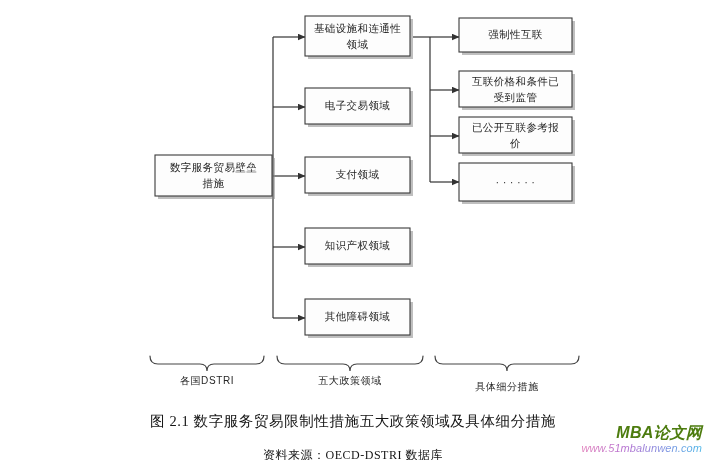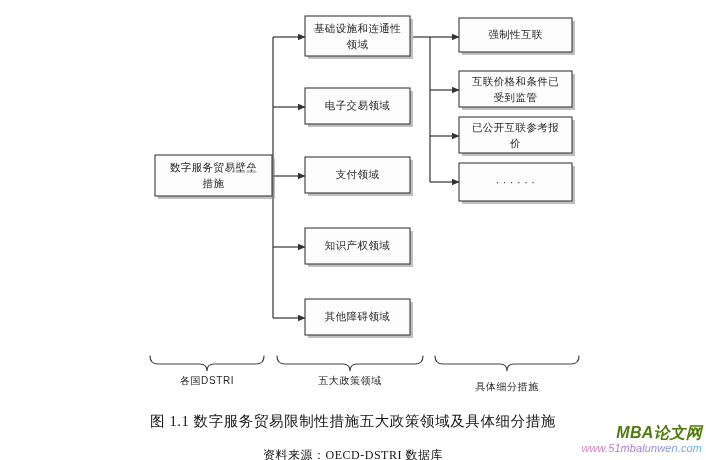--- a/index.html
+++ b/index.html
@@ -224,21 +224,21 @@
       <text class="brace-label" x="350" y="384">五大政策领域</text>
     </g>
 
     <g>
       <path class="brace" d="M435,356 C435,362 438,364 443,364 L500,364 C505,364 507,366 507,371 C507,366 509,364 514,364 L571,364 C576,364 579,362 579,356"></path>
       <text class="brace-label" x="507" y="390">具体细分措施</text>
     </g>
   </svg>
 
   <div class="caption-block">
-    <div class="caption-line1">图 1.1   数字服务贸易限制性措施五大政策领域及具体细分措施</div>
+    <div class="caption-line1">图 2.1   数字服务贸易限制性措施五大政策领域及具体细分措施</div>
     <div class="caption-line2">资料来源：OECD-DSTRI 数据库</div>
   </div>
 
   <div class="watermark">
     <div class="wm-brand">MBA论文网</div>
     <div class="wm-url">www.51mbalunwen.com</div>
   </div>
 
 </div>
 

